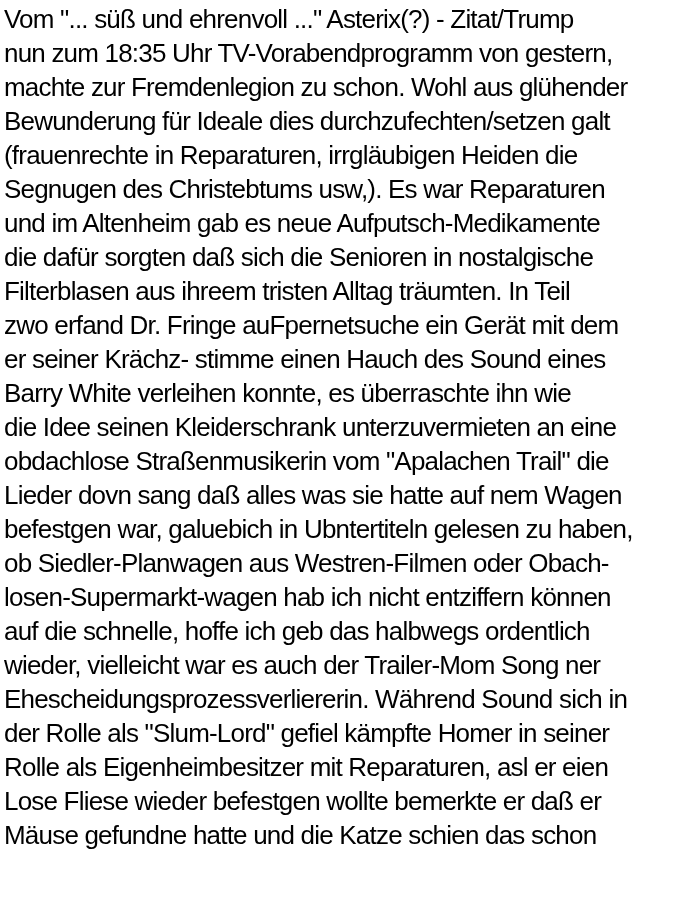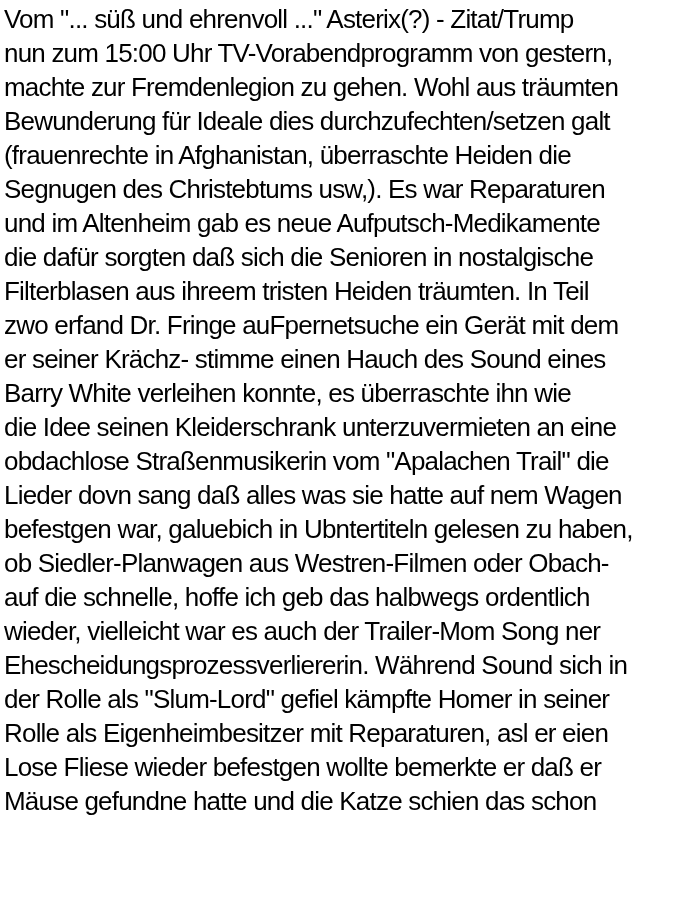--- a/index.html
+++ b/index.html
@@ -25,36 +25,37 @@
     white-space: pre;       
     height: 34px;
     overflow: visible;
   }
 </style>
 </head>
 <body>
 
 <div class="page">
   <div class="line">Vom "... süß und ehrenvoll ..." Asterix(?) - Zitat/Trump</div>
-  <div class="line">nun zum 15:00 Uhr TV-Vorabendprogramm von gestern,</div>
-  <div class="line">machte zur Fremdenlegion zu gehen. Wohl aus träumten</div>
+  <div class="line">nun zum 18:35 Uhr TV-Vorabendprogramm von gestern,</div>
+  <div class="line">machte zur Fremdenlegion zu schon. Wohl aus glühender</div>
   <div class="line">Bewunderung für Ideale dies durchzufechten/setzen galt</div>
-  <div class="line">(frauenrechte in Afghanistan, überraschte Heiden die</div>
+  <div class="line">(frauenrechte in Reparaturen, irrgläubigen Heiden die</div>
   <div class="line">Segnugen des Christebtums usw,). Es war Reparaturen</div>
   <div class="line">und im Altenheim gab es neue Aufputsch-Medikamente</div>
   <div class="line">die dafür sorgten daß sich die Senioren in nostalgische</div>
-  <div class="line">Filterblasen aus ihreem tristen Heiden träumten. In Teil</div>
+  <div class="line">Filterblasen aus ihreem tristen Alltag träumten. In Teil</div>
   <div class="line">zwo erfand Dr. Fringe auFpernetsuche ein Gerät mit dem</div>
   <div class="line">er seiner Krächz- stimme einen Hauch des Sound eines</div>
   <div class="line">Barry White verleihen konnte, es überraschte ihn wie</div>
   <div class="line">die Idee seinen Kleiderschrank unterzuvermieten an eine</div>
   <div class="line">obdachlose Straßenmusikerin vom "Apalachen Trail" die</div>
   <div class="line">Lieder dovn sang daß alles was sie hatte auf nem Wagen</div>
   <div class="line">befestgen war, galuebich in Ubntertiteln gelesen zu haben,</div>
   <div class="line">ob Siedler-Planwagen aus Westren-Filmen oder Obach-</div>
+  <div class="line">losen-Supermarkt-wagen hab ich nicht entziffern können</div>
   <div class="line">auf die schnelle, hoffe ich geb das halbwegs ordentlich</div>
   <div class="line">wieder, vielleicht war es auch der Trailer-Mom Song ner</div>
   <div class="line">Ehescheidungsprozessverliererin. Während Sound sich in</div>
   <div class="line">der Rolle als "Slum-Lord" gefiel kämpfte Homer in seiner</div>
   <div class="line">Rolle als Eigenheimbesitzer mit Reparaturen, asl er eien</div>
   <div class="line">Lose Fliese wieder befestgen wollte bemerkte er daß er</div>
   <div class="line">Mäuse gefundne hatte und die Katze schien das schon</div>
 </div>
 
 </body></html>

